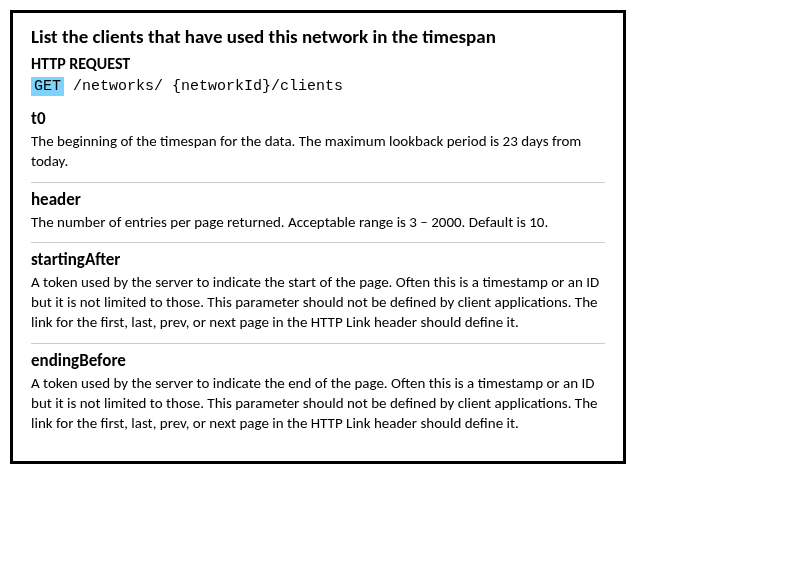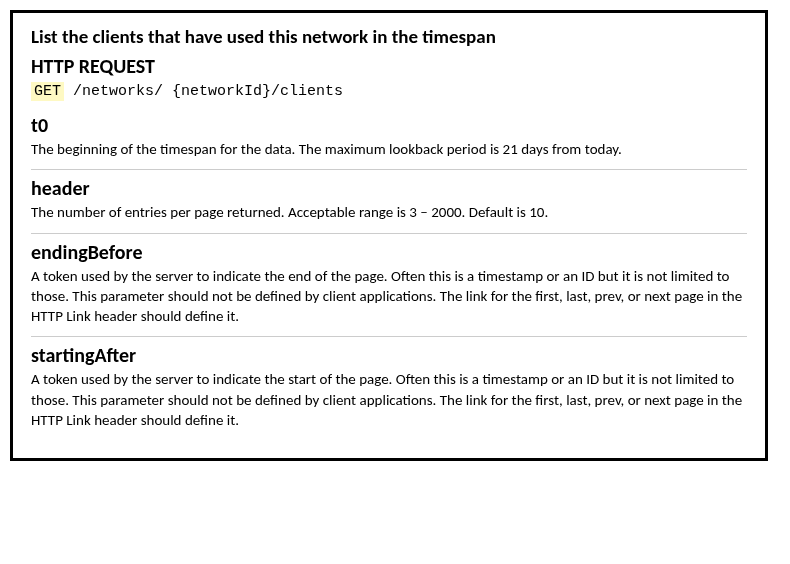--- a/index.html
+++ b/index.html
@@ -2,58 +2,58 @@
 <html><head>
   <meta charset="utf-8">
   <style>
     * { margin: 0; padding: 0; box-sizing: border-box; }
     body {
       font-family: Calibri, 'Segoe UI', Arial, sans-serif;
       background: #fff;
       padding: 10px;
     }
     .doc-frame {
-      width: 758px;
+      width: 616px;
       border: 3px solid #000;
       padding: 12px 18px 18px 18px;
       background: #fff;
     }
     .title {
       font-size: 19px;
       font-weight: 700;
       color: #000;
       margin-bottom: 6px;
     }
     .section-head {
-      font-size: 20px;
+      font-size: 16px;
       font-weight: 700;
       color: #000;
       margin-top: 4px;
       margin-bottom: 4px;
     }
     .http-line {
       font-family: 'Courier New', Courier, monospace;
       font-size: 15px;
       color: #000;
       margin-bottom: 6px;
     }
     .http-method {
-      background: #fef9c3;
+      background: #7dd3fc;
       padding: 1px 3px;
       font-weight: 400;
       display: inline-block;
     }
     .param-block {
       padding: 6px 0 10px 0;
     }
     .param-block + .param-block {
       border-top: 1px solid #ccc;
     }
     .param-name {
-      font-size: 20px;
+      font-size: 17px;
       font-weight: 700;
       color: #000;
       margin-bottom: 2px;
     }
     .param-desc {
       font-size: 15px;
       font-weight: 400;
       color: #000;
       line-height: 1.35;
     }
@@ -66,31 +66,31 @@
 
   <div class="section-head">HTTP REQUEST</div>
   <div class="http-line">
     <span class="http-method">GET</span>
     <span>/networks/ {networkId}/clients</span>
   </div>
 
 
   <div class="param-block">
     <div class="param-name">t0</div>
-    <div class="param-desc">The beginning of the timespan for the data. The maximum lookback period is 21 days from today.</div>
+    <div class="param-desc">The beginning of the timespan for the data. The maximum lookback period is 23 days from today.</div>
   </div>
 
 
   <div class="param-block">
     <div class="param-name">header</div>
     <div class="param-desc">The number of entries per page returned. Acceptable range is 3 – 2000. Default is 10.</div>
   </div>
 
   <div class="param-block">
-    <div class="param-name">endingBefore</div>
-    <div class="param-desc">A token used by the server to indicate the end of the page. Often this is a timestamp or an ID but it is not limited to those. This parameter should not be defined by client applications. The link for the first, last, prev, or next page in the HTTP Link header should define it.</div>
+    <div class="param-name">startingAfter</div>
+    <div class="param-desc">A token used by the server to indicate the start of the page. Often this is a timestamp or an ID but it is not limited to those. This parameter should not be defined by client applications. The link for the first, last, prev, or next page in the HTTP Link header should define it.</div>
   </div>
 
   <div class="param-block">
-    <div class="param-name">startingAfter</div>
-    <div class="param-desc">A token used by the server to indicate the start of the page. Often this is a timestamp or an ID but it is not limited to those. This parameter should not be defined by client applications. The link for the first, last, prev, or next page in the HTTP Link header should define it.</div>
+    <div class="param-name">endingBefore</div>
+    <div class="param-desc">A token used by the server to indicate the end of the page. Often this is a timestamp or an ID but it is not limited to those. This parameter should not be defined by client applications. The link for the first, last, prev, or next page in the HTTP Link header should define it.</div>
   </div>
 </div>
 
 </body></html>

